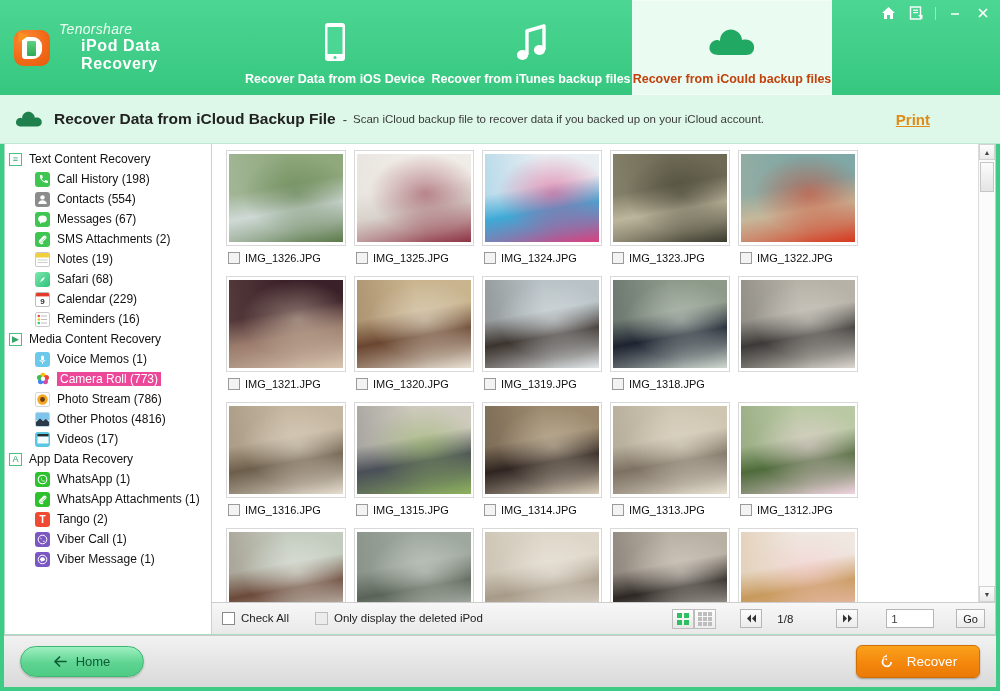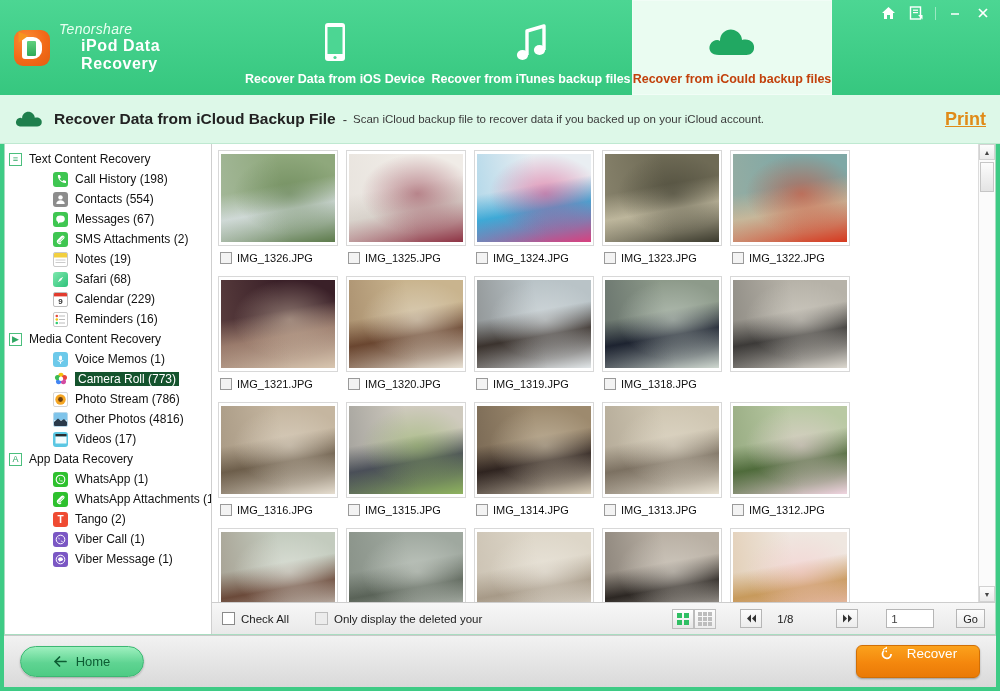--- a/index.html
+++ b/index.html
@@ -120,22 +120,23 @@
   }
   .sh-cloud { margin-right: 10px; display:flex; align-items:center; }
   .sh-title {
     font-size: 15.5px; font-weight: bold; color: #222;
     margin-right: 7px;
   }
   .sh-dash { color:#333; font-size: 13px; margin-right: 6px; }
   .sh-desc { font-size: 11.5px; color: #3a3a3a; }
   .sh-print {
     margin-left: auto;
-    color: #e08b18; font-size: 18px; font-weight: bold;
+    color: #e08b18; font-size: 15px; font-weight: bold;
     text-decoration: underline; cursor: pointer;
+    margin-right: 56px;
   }
 
   
   .body {
     flex: 1;
     display: flex;
     background: #ffffff;
     margin: 0 4px;
     border: 1px solid #a9dcc0;
     border-top: none;
@@ -159,33 +160,33 @@
   .grp .exp {
     width: 13px; height: 13px;
     border: 1px solid #4bbf7d;
     display: flex; align-items: center; justify-content: center;
     font-size: 9px; color: #2fa763; flex-shrink: 0;
     background: #fff;
   }
   .grp .gname { font-size: 12px; color: #111; }
   .item {
     display: flex; align-items: center;
-    height: 20px; padding-left: 48px; gap: 7px;
+    height: 20px; padding-left: 30px; gap: 7px;
     cursor: pointer;
   }
   .item .ic {
     width: 15px; height: 15px; border-radius: 3px;
     flex-shrink: 0; position: relative;
     display: flex; align-items: center; justify-content: center;
     font-size: 9px; color: #fff; font-weight: bold;
     overflow: hidden;
   }
   .item .lbl { font-size: 12px; color: #111; white-space: nowrap; }
   .item.sel .lbl {
-    background: #14532d; color: #fff;
+    background: #ec4899; color: #fff;
     padding: 0 3px;
   }
 
   
   .main { flex: 1; display: flex; flex-direction: column; min-width: 0; }
   .gridwrap {
     flex: 1;
     position: relative;
     background: #fff;
     overflow: hidden;
@@ -197,21 +198,21 @@
     display: flex; flex-wrap: wrap;
     align-content: flex-start;
     gap: 0;
     overflow: hidden;
   }
   .cell {
     width: 128px;
     height: 126px;
     margin-right: 0;
     display: flex; flex-direction: column;
-    align-items: flex-start;
+    align-items: flex-end;
     flex-shrink: 0;
   }
   .thumb {
     width: 120px; height: 96px;
     border: 1px solid #d8d8d8;
     background: #fff;
     display: flex; align-items: center; justify-content: center;
     overflow: hidden;
     cursor: pointer;
   }
@@ -263,21 +264,21 @@
   
   .gridbar {
     height: 32px;
     background: linear-gradient(180deg,#f7f7f7,#e9e9e9);
     border-top: 1px solid #cdcdcd;
     display: flex; align-items: center;
     padding: 0 10px;
     gap: 10px;
     flex-shrink: 0;
   }
-  .gb-chk { display: flex; align-items: center; gap: 6px; cursor: pointer; }
+  .gb-chk { display: flex; gap: 6px; cursor: pointer; }
   .gb-chk .box {
     width: 13px; height: 13px; border: 1px solid #8a8a8a; background: #fff;
   }
   .gb-chk .box.dim { background: #ececec; border-color: #bdbdbd; }
   .gb-chk span { font-size: 11.5px; color: #222; }
   .spacer { flex: 1; }
   .viewtoggle { display: flex; }
   .vt {
     width: 22px; height: 20px;
     border: 1px solid #bdbdbd;
@@ -334,21 +335,21 @@
     gap: 8px; cursor: pointer;
     box-shadow: 0 1px 2px rgba(0,0,0,.25);
   }
   .btn-recover {
     margin-left: auto;
     width: 124px; height: 33px;
     border-radius: 6px;
     background: linear-gradient(180deg,#fba21c 0%, #f4870d 55%, #ea7a06 100%);
     border: 1px solid #d16f05;
     color: #fff; font-size: 13.5px;
-    display: flex; justify-content: center;
+    display: flex; align-items: center; justify-content: center;
     gap: 12px; cursor: pointer;
     box-shadow: 0 1px 2px rgba(0,0,0,.3);
   }
 
   svg { display: block; }
 </style>
 </head>
 <body>
 
 <div id="app">
@@ -835,21 +836,21 @@
         </div>
       </div>
 
       <div class="gridbar">
         <label class="gb-chk">
           <span class="box"></span>
           <span>Check All</span>
         </label>
         <label class="gb-chk" style="margin-left:16px">
           <span class="box dim"></span>
-          <span>Only display the deleted your</span>
+          <span>Only display the deleted iPod</span>
         </label>
 
         <div class="spacer"></div>
 
         <div class="viewtoggle">
           <div class="vt on">
             <span class="dotgrid">
                 <i></i>
                 <i></i>
                 <i></i>

